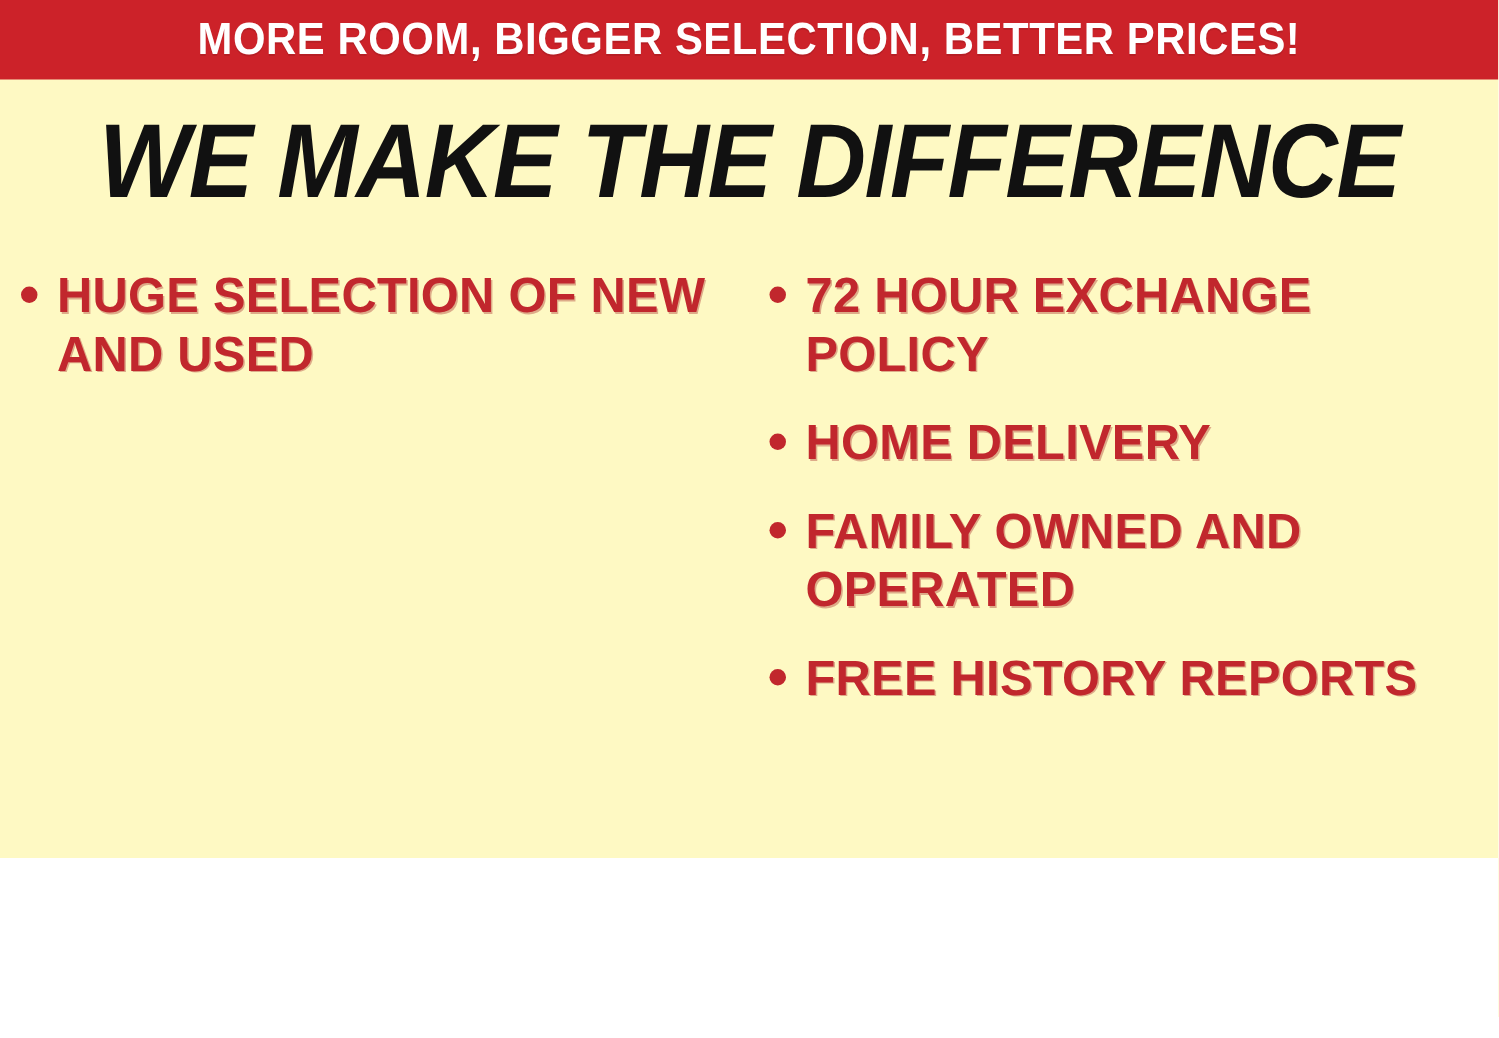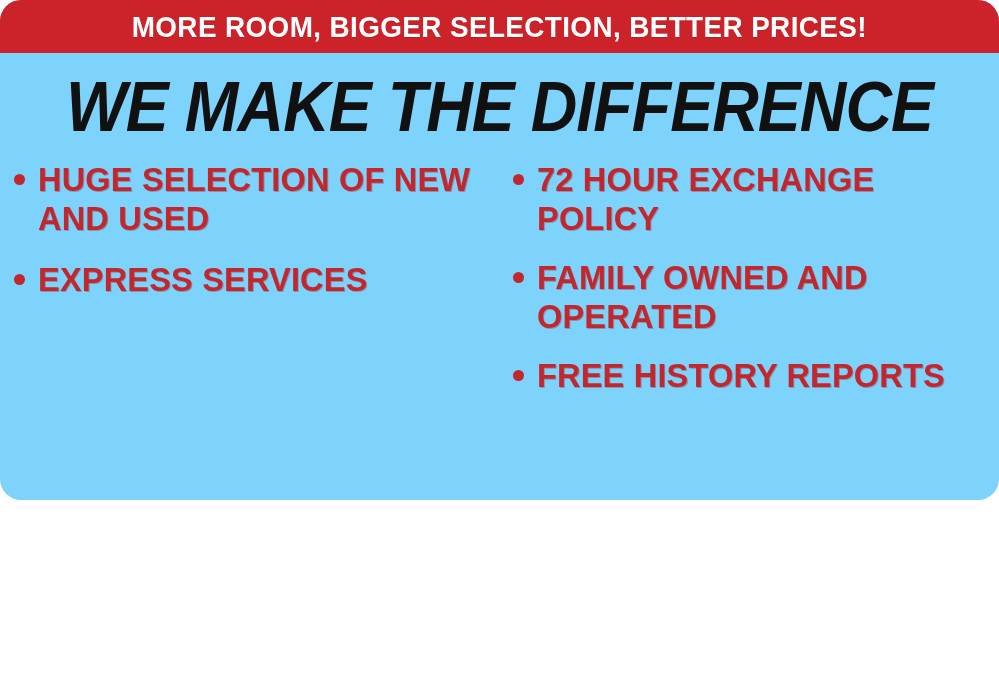--- a/index.html
+++ b/index.html
@@ -6,24 +6,23 @@
     margin: 0;
     padding: 0;
     background: #ffffff;
   }
   body {
     font-family: "Liberation Sans", sans-serif;
   }
   #poster {
     position: relative;
     width: 999px;
-    height: 500px;
-    background: #7dd3fc;
+    height: 572px;
+    background: #fef9c3;
     overflow: hidden;
-    border-radius: 21px;
   }
 
   
   .banner {
     position: absolute;
     left: 0;
     top: 0;
     width: 999px;
     height: 53px;
     background: #cc2229;
@@ -66,21 +65,21 @@
   
   .columns {
     position: absolute;
     left: 0;
     top: 160px;
     width: 999px;
     height: 532px;
   }
   .col {
     position: absolute;
-    top: 0;
+    top: 17px;
   }
   .col-left  { left: 14px;  width: 480px; }
   .col-right { left: 513px; width: 486px; }
 
   .bullet-item {
     display: flex;
     align-items: flex-start;
     margin-bottom: 22px;
   }
   .col-right .bullet-item { margin-bottom: 20px; justify-content: center; }
@@ -120,37 +119,37 @@
 
   <div class="columns">
 
     <div class="col col-left">
 
       <div class="bullet-item">
         <span class="dot"></span>
         <span class="bullet-label">HUGE SELECTION OF NEW AND USED</span>
       </div>
 
-      <div class="bullet-item">
-        <span class="dot"></span>
-        <span class="bullet-label">EXPRESS SERVICES</span>
-      </div>
 
 
 
 
     </div>
 
     <div class="col col-right">
 
       <div class="bullet-item">
         <span class="dot"></span>
         <span class="bullet-label">72 HOUR EXCHANGE POLICY</span>
       </div>
 
+      <div class="bullet-item">
+        <span class="dot"></span>
+        <span class="bullet-label">HOME DELIVERY</span>
+      </div>
 
 
 
       <div class="bullet-item">
         <span class="dot"></span>
         <span class="bullet-label">FAMILY OWNED AND OPERATED</span>
       </div>
 
       <div class="bullet-item">
         <span class="dot"></span>

